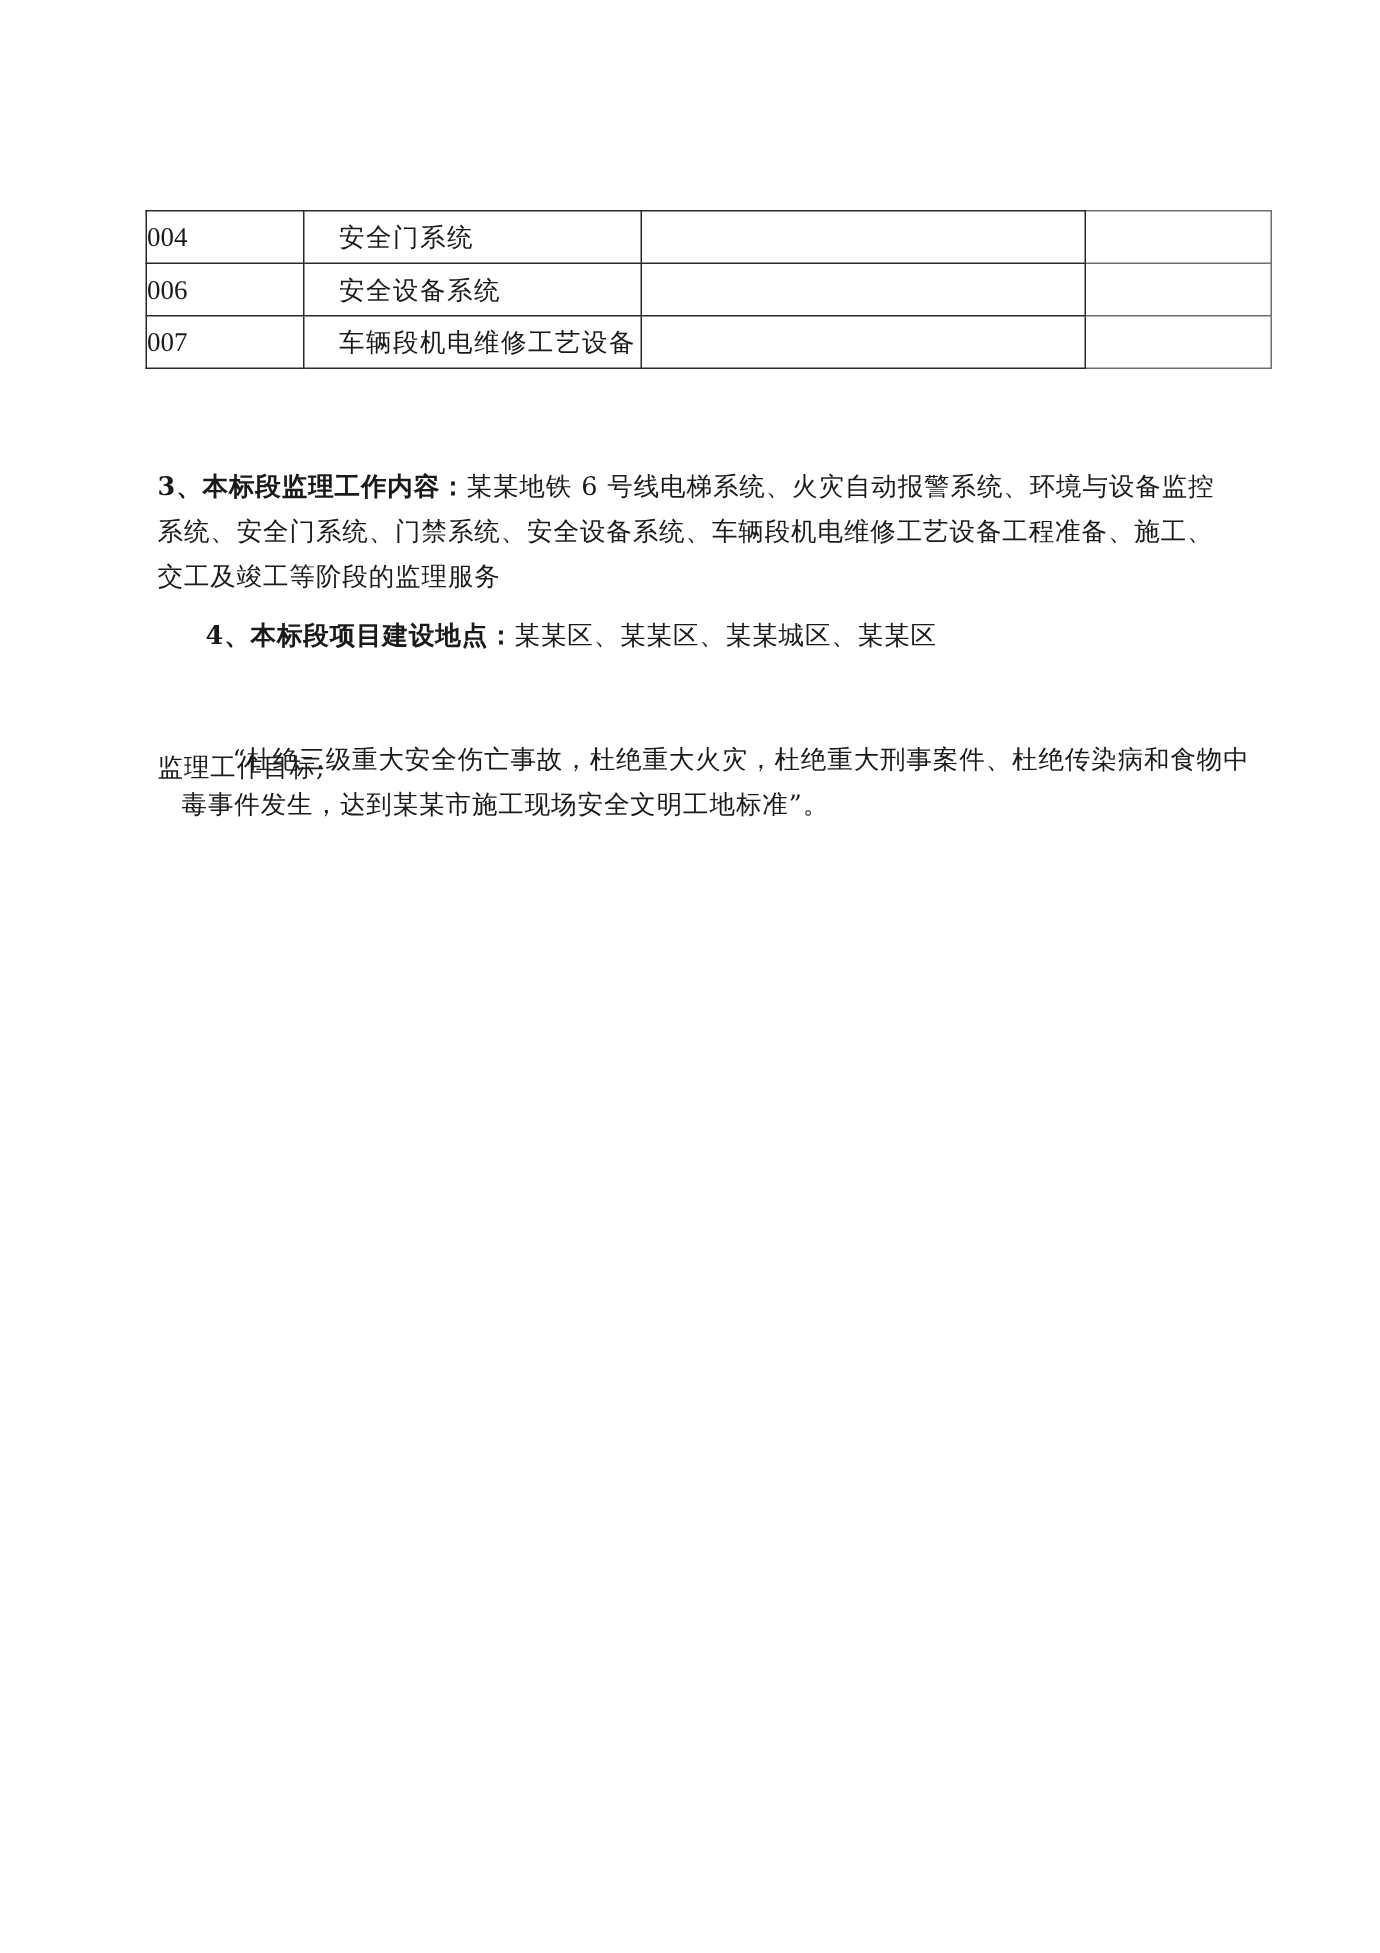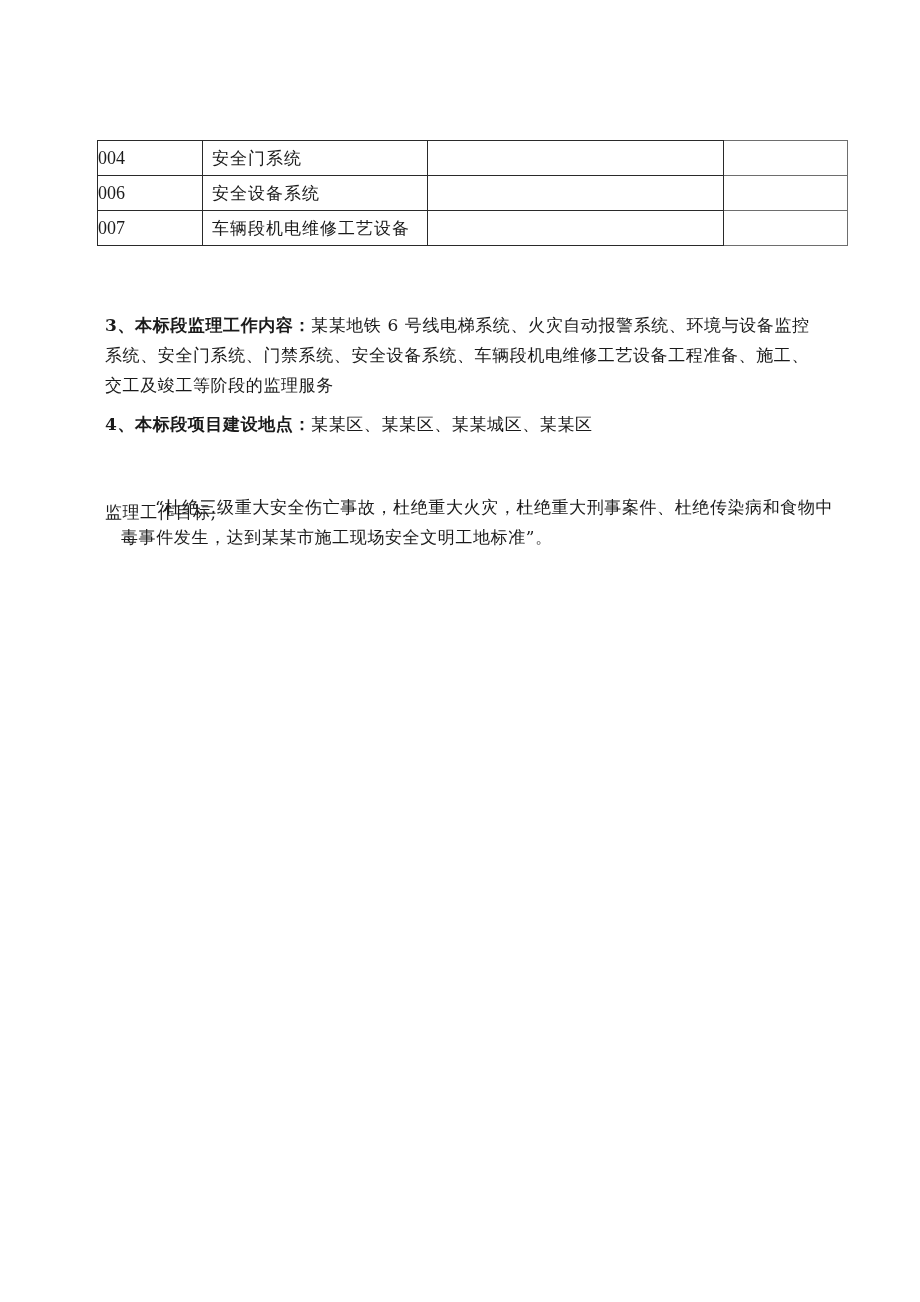--- a/index.html
+++ b/index.html
@@ -37,21 +37,21 @@
       padding: 0;
       font-size: 17px;
       vertical-align: middle;
     }
     table.items td.col-dim { border-color: #6e6e6e; }
     table.items td.code {
       font-family: "Liberation Serif", "DejaVu Serif", serif;
       font-size: 18px;
     }
     table.items td.name {
-      padding-left: 9px;
+      padding-left: 23px;
       white-space: nowrap;
       letter-spacing: 1px;
     }
     .para {
       position: absolute;
       left: 105px;
       width: 720px;
       font-size: 17px;
       line-height: 30px;
       letter-spacing: 0.6px;
@@ -96,21 +96,21 @@
         <td></td>
         <td class="col-dim"></td>
       </tr>
     </tbody>
   </table>
 
   <p class="para" style="top:310px;">
     <span class="bold">3、本标段监理工作内容：</span><span>某某地铁 6 号线电梯系统、火灾自动报警系统、环境与设备监控系统、安全门系统、门禁系统、安全设备系统、车辆段机电维修工艺设备工程准备、施工、交工及竣工等阶段的监理服务</span>
   </p>
 
-  <p class="para" style="top:409px;">
+  <p class="para" style="top:409px;margin-left:32px;">
     <span class="bold">4、本标段项目建设地点：</span><span>某某区、某某区、某某城区、某某区</span>
   </p>
 
   <p class="para" style="top:453px;margin-top:44px;">监理工作目标;</p>
 
   <p class="para indent" style="top:492px;">“杜绝三级重大安全伤亡事故，杜绝重大火灾，杜绝重大刑事案件、杜绝传染病和食物中毒事件发生，达到某某市施工现场安全文明工地标准”。</p>
 
 </div>
 
 </body></html>

